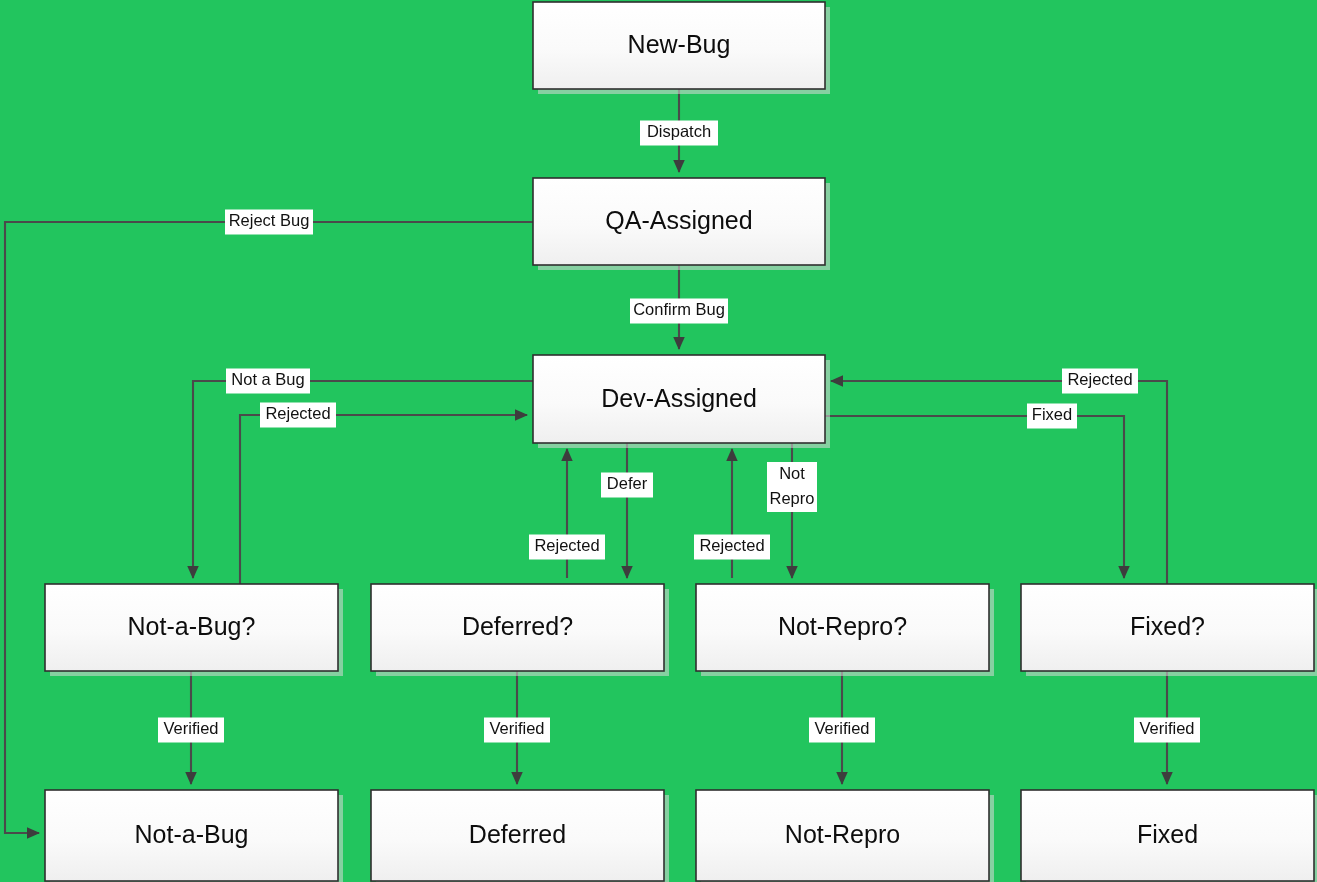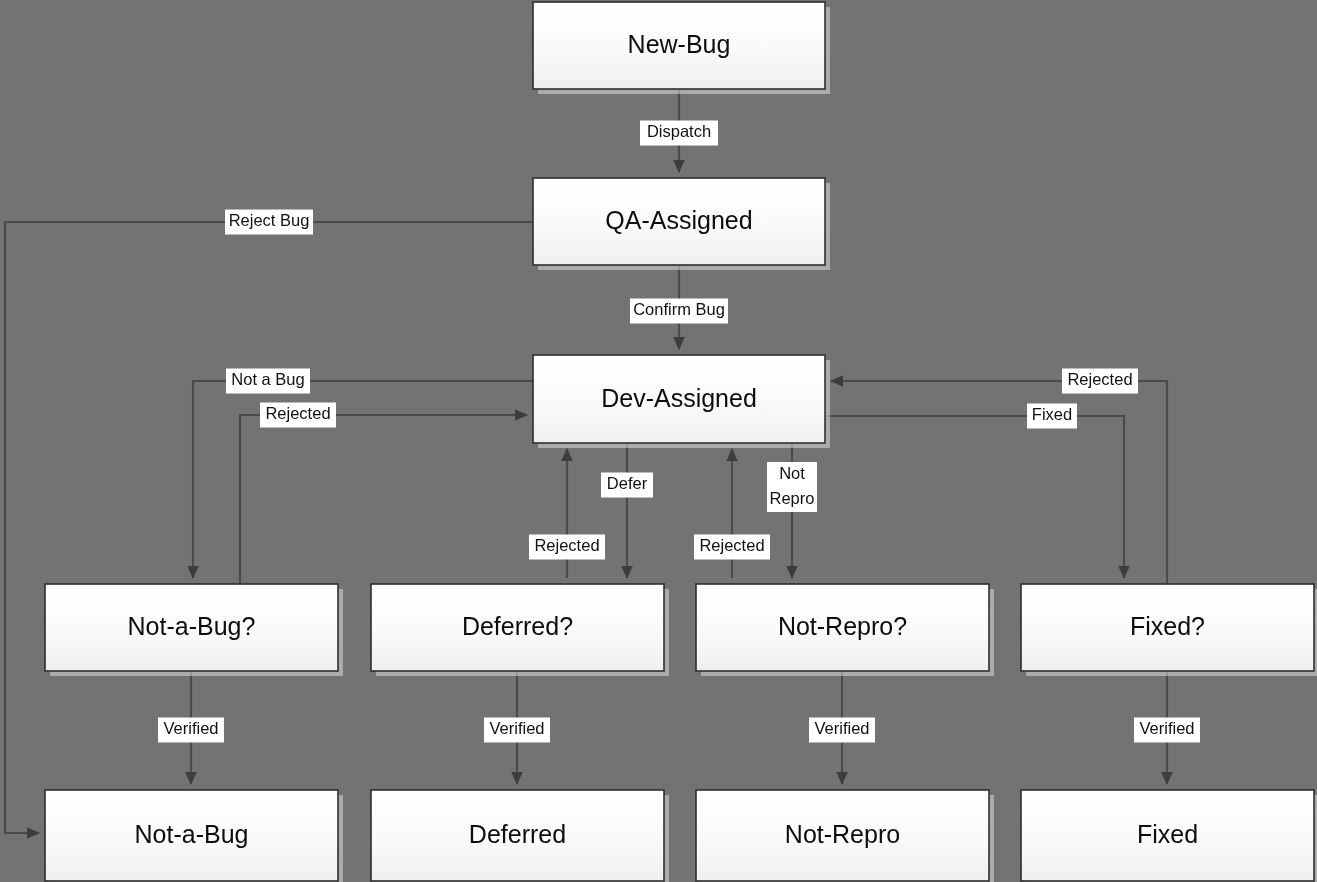--- a/index.html
+++ b/index.html
@@ -8,21 +8,21 @@
     padding: 0;
     background: #ffffff;
   }
   body {
     font-family: "Liberation Sans", sans-serif;
   }
   #canvas {
     position: relative;
     width: 1317px;
     height: 882px;
-    background: #737373;
+    background: #22c55e;
     overflow: hidden;
   }
   svg.flow {
     position: absolute;
     left: 0;
     top: 0;
     width: 1317px;
     height: 882px;
   }
   .node-rect {

